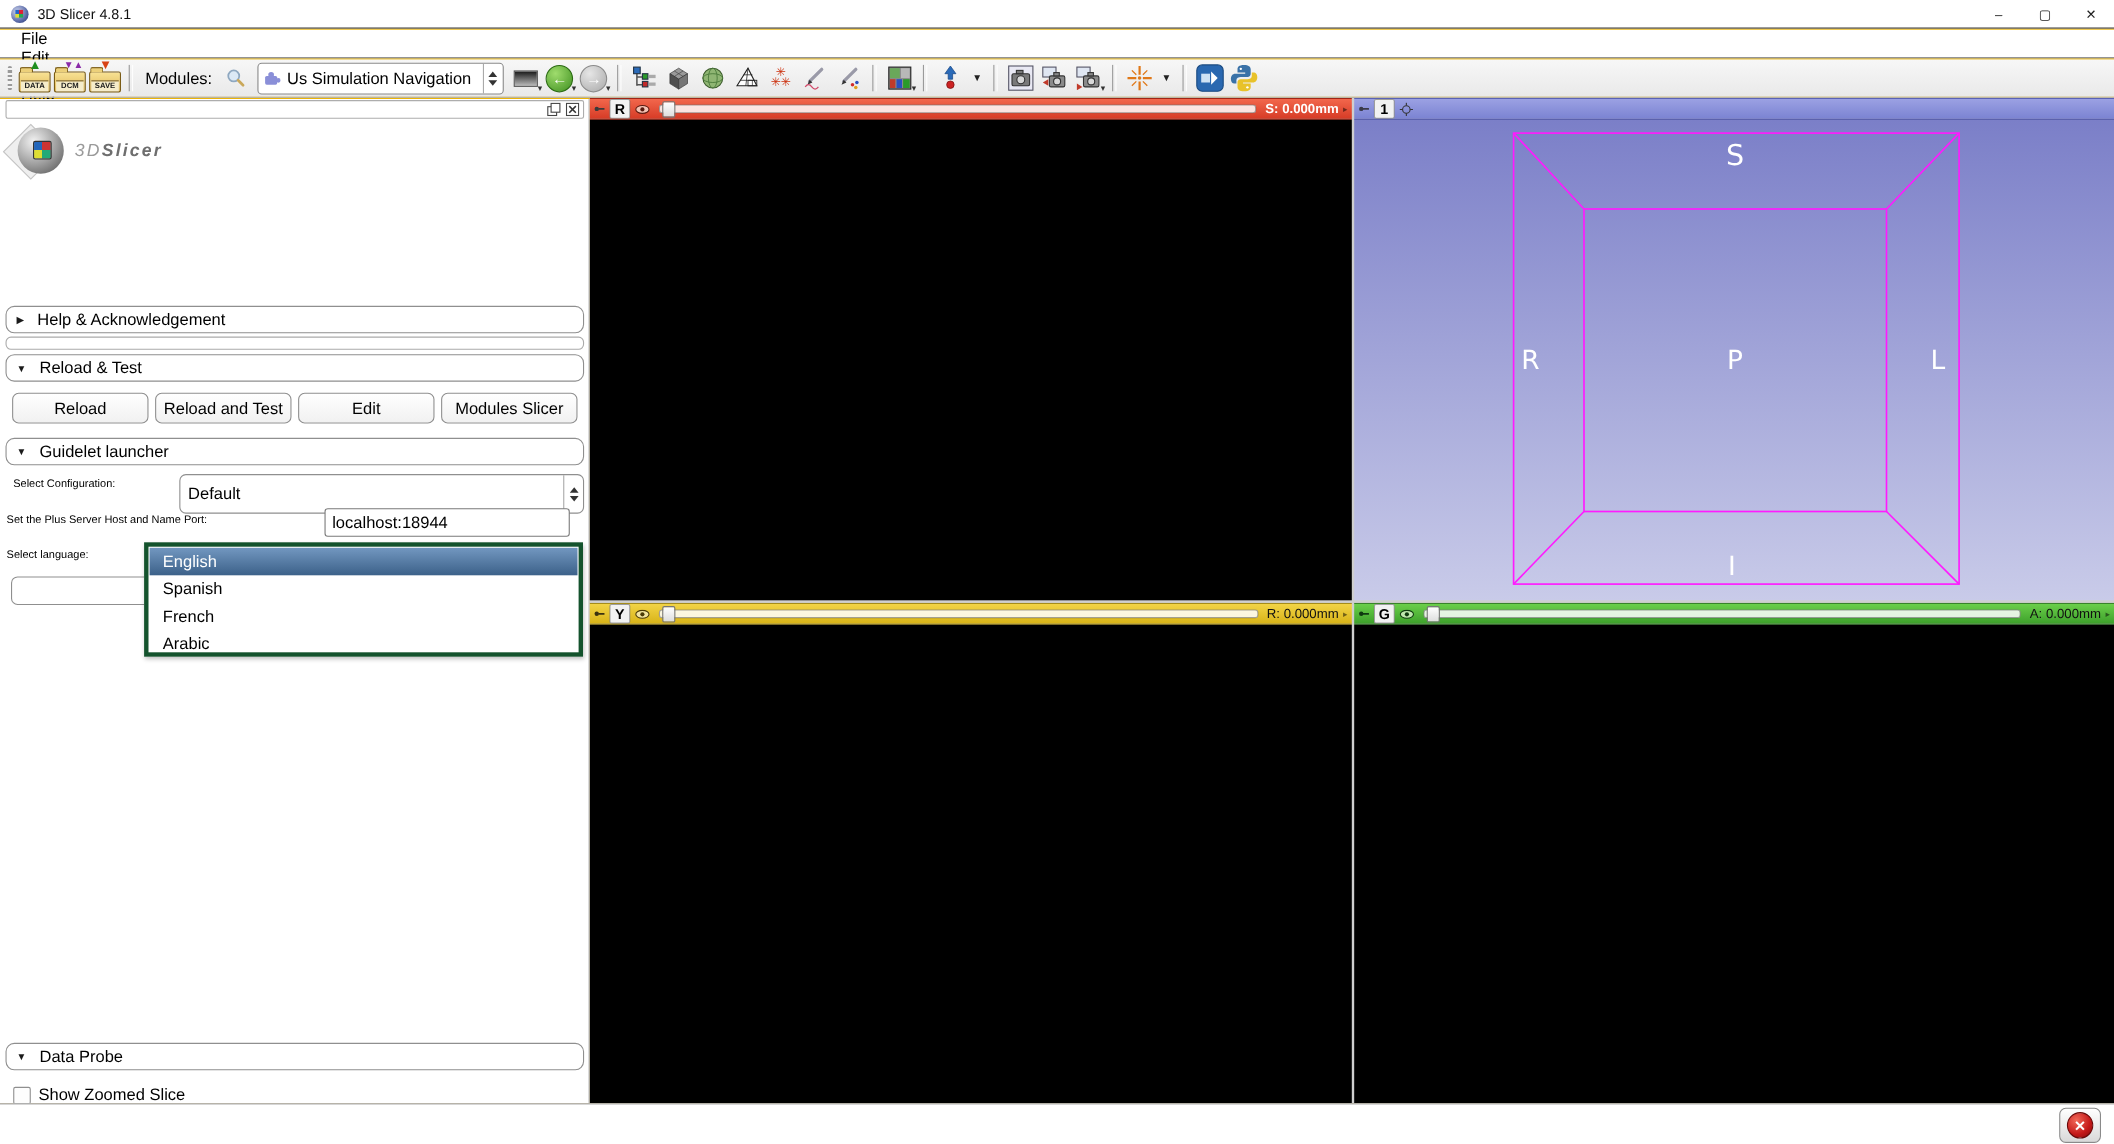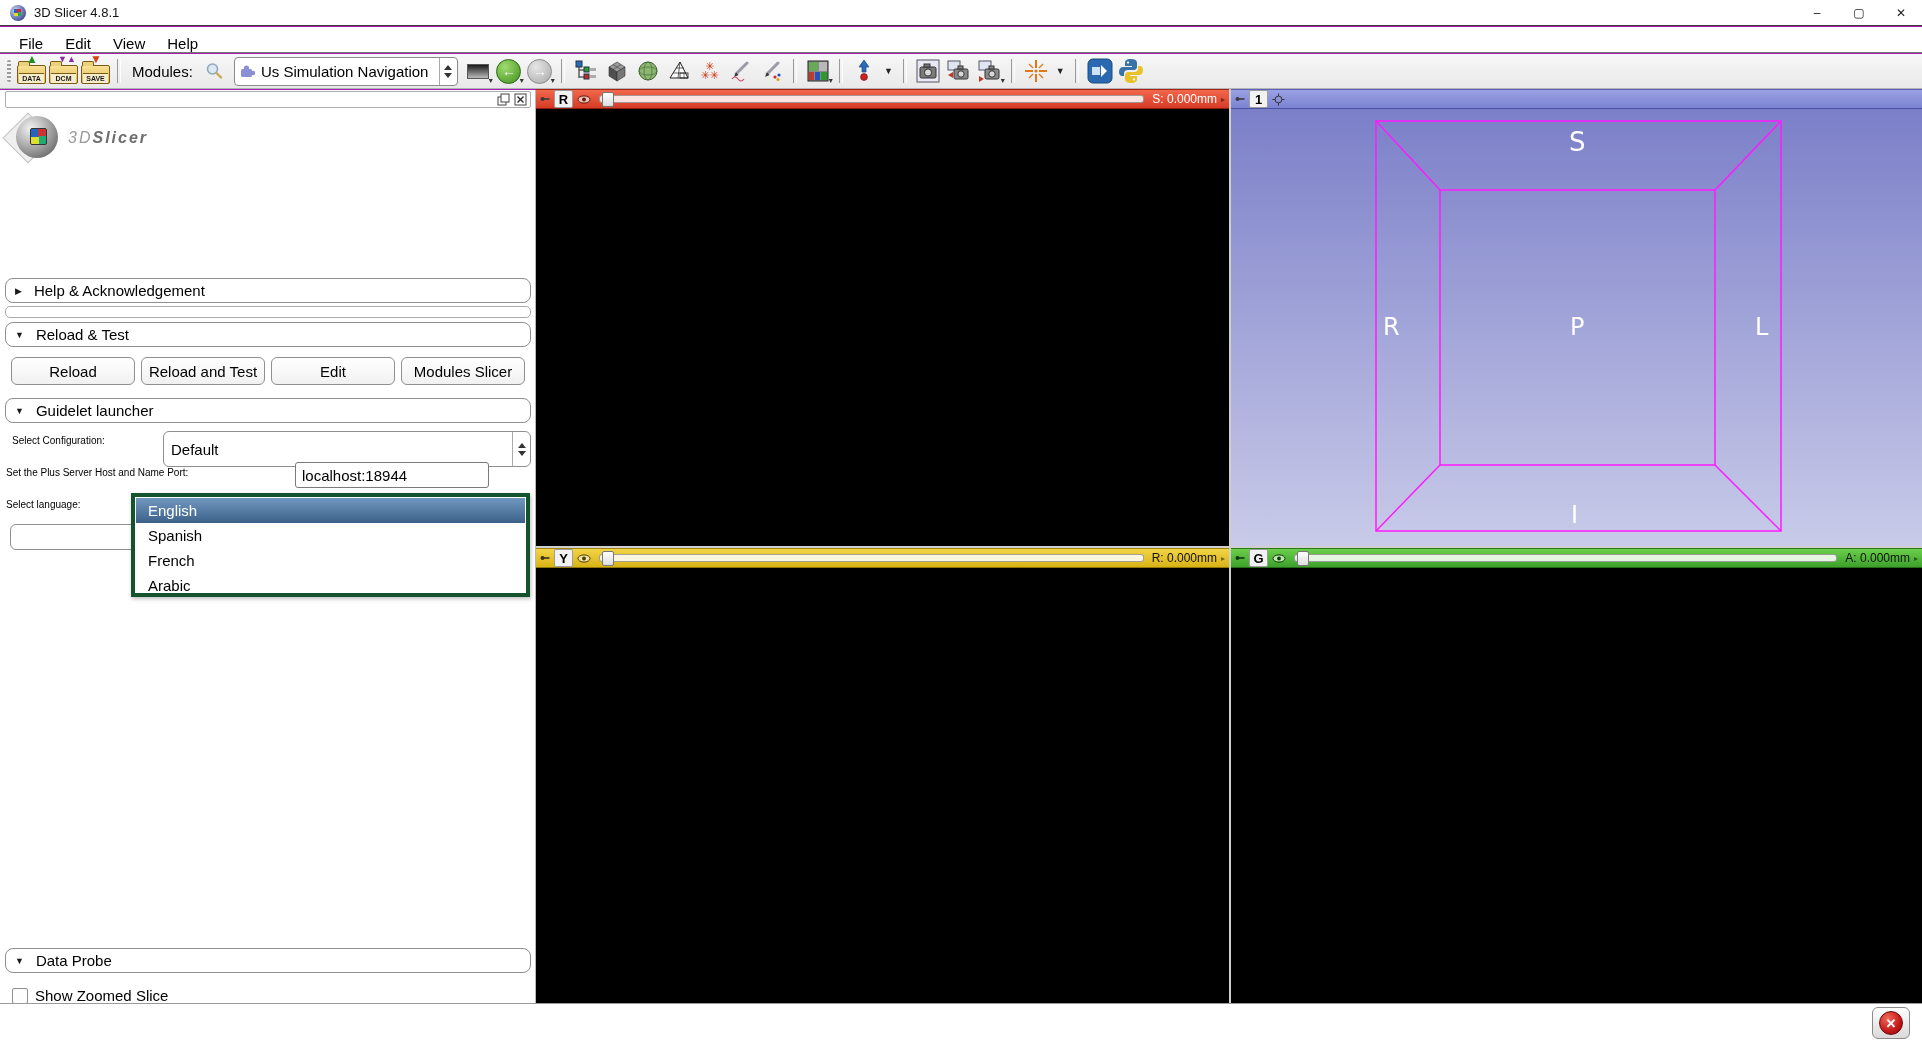--- a/index.html
+++ b/index.html
@@ -1,26 +1,26 @@
 <!DOCTYPE html>
 <html><head>
 <meta charset="utf-8">
 <style>
   html,body{margin:0;padding:0;}
   body{font-family:"Liberation Sans",sans-serif;background:#fff;}
-  #app{position:relative;width:1922px;height:1040px;overflow:hidden;background:#a21caf;}
+  #app{position:relative;width:1922px;height:1040px;overflow:hidden;background:#eab308;}
   
   .titlebar{position:absolute;left:0;top:0;width:100%;height:26px;background:#fff;border-bottom:1px solid #3a3a3a;display:flex;align-items:center;box-sizing:border-box;}
   .app-icon{width:16px;height:16px;margin:0 8px 0 10px;border-radius:50%;background:radial-gradient(circle at 35% 35%,#cfd6ee,#5a6aa8 60%,#22306a);position:relative;}
   .app-icon::after{content:"";position:absolute;left:4px;top:4px;width:7px;height:7px;background:conic-gradient(#d23 0 25%,#2a5 0 50%,#dd3 0 75%,#26c 0 100%);}
   .title-text{font-size:13px;color:#111;}
   .win-controls{margin-left:auto;display:flex;height:100%;}
   .win-btn{width:42px;height:100%;display:flex;align-items:center;justify-content:center;font-size:12px;color:#222;}
   
-  .menubar{position:absolute;left:0;top:27px;width:100%;height:26px;background:#fff;border-bottom:1px solid #7a7a7a;display:flex;align-items:flex-end;padding-left:8px;box-sizing:border-box;}
+  .menubar{position:absolute;left:0;top:27px;width:100%;height:26px;background:#fff;border-bottom:1px solid #7a7a7a;display:flex;align-items:flex-start;padding-left:8px;box-sizing:border-box;flex-direction:column;}
   .menu-item{font-size:15px;color:#000;padding:0 11px;}
   
   .toolbar{position:absolute;left:0;top:54px;width:100%;height:35px;background:linear-gradient(#f7f7f7,#e9e9e9);border-bottom:1px solid #b5b5b5;display:flex;align-items:center;padding-left:4px;box-sizing:border-box;gap:3px;}
   .tb-grip{width:4px;height:22px;margin:0 3px;background:repeating-linear-gradient(#9a9a9a 0 2px,#f4f4f4 2px 4px);border-radius:2px;}
   .tb-sep{width:2px;height:24px;margin:0 4px;border-left:1px solid #9a9a9a;border-right:1px solid #fdfdfd;}
   .tb-btn{height:28px;min-width:28px;display:flex;align-items:center;justify-content:center;position:relative;}
   .tb-label{font-size:15px;color:#000;margin:0 4px 0 4px;}
   .folder{position:relative;width:27px;height:17px;background:linear-gradient(#f8e193,#dfb959);border:1px solid #7a5c16;border-radius:2px;margin-top:7px;}
   .folder::before{content:"";position:absolute;top:-5px;left:0px;width:10px;height:4px;background:#ecd07a;border:1px solid #7a5c16;border-bottom:none;border-radius:2px 2px 0 0;}
   .folder .tag{position:absolute;bottom:0px;left:1px;right:1px;font-size:7px;font-weight:bold;color:#1a1a1a;background:#f5ecca;text-align:center;line-height:9px;border-top:1px solid #7a5c16;letter-spacing:0;}
@@ -48,21 +48,21 @@
   .logo-text{margin-left:8px;font-size:16px;letter-spacing:2px;color:#9a9a9a;font-style:italic;}
   .logo-text b{color:#6e6e6e;}
   .sec-btn{position:absolute;left:5px;width:526px;height:25px;border:1px solid #8f8f8f;border-radius:8px;background:#fff;display:flex;align-items:center;gap:12px;padding-left:9px;box-sizing:border-box;font-size:15px;color:#000;}
   .sec-arrow{font-size:9px;color:#1a1a1a;}
   .thin-frame{position:absolute;left:5px;top:216px;width:526px;height:12px;border:1px solid #ababab;border-radius:5px;box-sizing:border-box;}
   .btn-row{position:absolute;left:11px;top:267px;width:514px;display:grid;grid-template-columns:1fr 1fr 1fr 1fr;gap:6px;}
   .push-btn{height:26px;border:1px solid #8f8f8f;border-radius:6px;background:linear-gradient(#ffffff,#f1f1f1);font-size:15px;color:#000;display:flex;align-items:center;justify-content:center;}
   .form-label{position:absolute;font-size:10px;color:#000;}
   .cfg-combo{position:absolute;left:163px;top:341px;width:368px;height:36px;border:1px solid #8f8f8f;border-radius:6px;background:#fff;display:flex;align-items:center;box-sizing:border-box;}
   .cfg-combo .ctext{font-size:15px;padding-left:7px;flex:1;}
-  .server-input{position:absolute;left:295px;top:372px;width:194px;height:26px;border:1px solid #7a7a7a;border-radius:3px;font-size:15px;padding:0 0 0 6px;box-sizing:border-box;font-family:"Liberation Sans",sans-serif;color:#000;}
+  .server-input{position:absolute;left:295px;top:372px;width:223px;height:26px;border:1px solid #7a7a7a;border-radius:3px;font-size:15px;padding:0 0 0 6px;box-sizing:border-box;font-family:"Liberation Sans",sans-serif;color:#000;}
   .lang-combo{position:absolute;left:10px;top:434px;width:520px;height:26px;border:1px solid #8f8f8f;border-radius:6px;background:#fff;box-sizing:border-box;}
   .popup{position:absolute;left:131px;top:403px;width:399px;height:104px;background:#fff;border:4px solid #14532d;box-sizing:border-box;padding:1px;z-index:5;box-shadow:1px 2px 4px rgba(0,0,0,.25);}
   .popup-item{height:25px;display:flex;align-items:center;padding-left:12px;font-size:15px;color:#000;}
   .popup-item.selected{background:linear-gradient(#7297c0,#3c6189);color:#fff;}
   .chk-row{position:absolute;left:12px;top:897px;display:flex;align-items:center;gap:7px;}
   .chk-box{width:14px;height:14px;border:1px solid #8f8f8f;background:#fdfdfd;border-radius:2px;}
   .chk-label{font-size:15px;color:#000;}
   .probe-row{position:absolute;left:17px;font-size:15px;color:#000;}
   
   .views{position:absolute;left:536px;top:89px;width:1386px;height:914px;background:#cfcfcf;}
@@ -71,21 +71,21 @@
   .vhead-red{background:linear-gradient(#f2674c,#d63b26);border-top:1px solid #a02515;border-bottom:1px solid #8a1e10;}
   .vhead-yellow{background:linear-gradient(#f2d447,#d8b317);border-top:1px solid #a08408;border-bottom:1px solid #907708;}
   .vhead-green{background:linear-gradient(#6bcf4a,#3da02b);border-top:1px solid #2a7a1a;border-bottom:1px solid #246a16;}
   .vhead-blue{background:linear-gradient(#9ba1e3,#7b83d2);border-top:1px solid #5a62b5;border-bottom:1px solid #4a52a5;}
   .vbody-black{position:absolute;left:0;top:20px;right:0;bottom:0;background:#000;}
   .vbody-3d{position:absolute;left:0;top:20px;right:0;bottom:0;background:linear-gradient(#7b7fc8,#c9cbe9);}
   .vletter{width:17px;height:16px;background:#f2f2f2;border:1px solid rgba(0,0,0,.35);border-radius:2px;display:flex;align-items:center;justify-content:center;font-size:13px;font-weight:600;color:#000;}
   .vslider{flex:1;height:6px;background:rgba(255,255,255,.85);border:1px solid rgba(0,0,0,.35);border-radius:3px;position:relative;margin:0 4px;}
   .vhandle{position:absolute;left:2px;top:-4px;width:10px;height:13px;background:linear-gradient(#fff,#ddd);border:1px solid #777;border-radius:2px;}
   .voffset{font-size:12px;white-space:nowrap;}
-  .voffset.light{color:#fff;}
+  .voffset.light{color:#fff;font-weight:bold;}
   .voffset.dark{color:#111;}
   .vtail{font-size:8px;color:rgba(0,0,0,.5);}
   .orient{position:absolute;color:#fff;font-size:24px;font-family:"DejaVu Sans",sans-serif;}
   
   .statusbar{position:absolute;left:0;bottom:0;width:100%;height:37px;background:#fff;border-top:1px solid #9a9a9a;box-sizing:border-box;}
   .err-btn{position:absolute;right:12px;top:3px;width:36px;height:30px;border:1px solid #8a8a8a;border-radius:6px;background:linear-gradient(#ffffff,#d9d9d9);display:flex;align-items:center;justify-content:center;}
   .err-circle{width:22px;height:22px;border-radius:50%;background:radial-gradient(circle at 35% 30%,#f26a5a,#c41818 60%,#7d0d0d);border:1px solid #6a0a0a;color:#fff;font-weight:bold;font-size:13px;display:flex;align-items:center;justify-content:center;}
   svg{display:block;}
 </style>
 </head>

